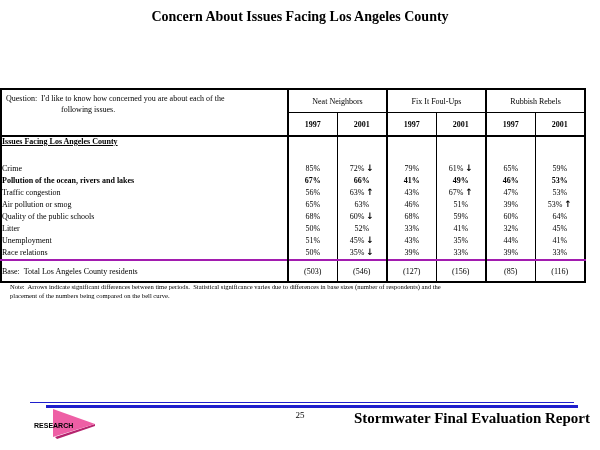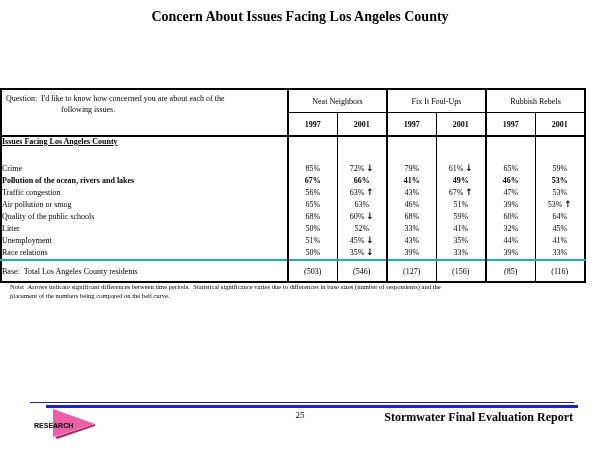--- a/index.html
+++ b/index.html
@@ -37,37 +37,37 @@
   .bl2{border-left:2px solid #000;}
   .section-row td{height:26px;vertical-align:top;}
   .section-header{
     font-weight:bold;text-decoration:underline;padding:4px 0 0 4px;text-align:left;
   }
   .issue-row td{height:12px;line-height:12px;vertical-align:middle;}
   .issue-label{text-align:left;padding-left:53px;white-space:nowrap;}
   .val-cell{text-align:center;}
   .bold-row td{font-weight:bold;}
   .arrow{font-family:"DejaVu Sans",sans-serif;font-weight:bold;font-size:9px;margin-left:2px;line-height:1;}
-  .base-row td{height:20px;vertical-align:middle;border-top:2px solid #14b8a6;}
+  .base-row td{height:20px;vertical-align:middle;border-top:2px solid #a21caf;}
   .base-label{text-align:left;padding-left:4px;white-space:pre-wrap;}
   
   .note-block{
     position:absolute;left:10px;top:283px;width:575px;
     font-size:6.6px;line-height:8.5px;white-space:pre-wrap;
   }
   
   .footer-line-thin{position:absolute;left:30px;top:402px;width:544px;height:1px;}
   .footer-line-thick{position:absolute;left:46px;top:405px;width:532px;height:3px;}
   .footer-logo{position:absolute;left:33px;top:406px;width:64px;height:34px;}
   .page-number{
     position:absolute;left:0;top:410px;width:600px;text-align:center;
     font-size:9px;font-weight:normal;
   }
   .report-title{
-    position:absolute;right:27px;top:410px;font-size:12px;font-weight:bold;
+    position:absolute;right:10px;top:410px;font-size:15px;font-weight:bold;
     text-align:left;
   }
 </style>
 </head>
 <body>
 
 <div class="title-block">
   <div class="title-line">Concern About Issues Facing Los Angeles County</div>
 </div>
 

